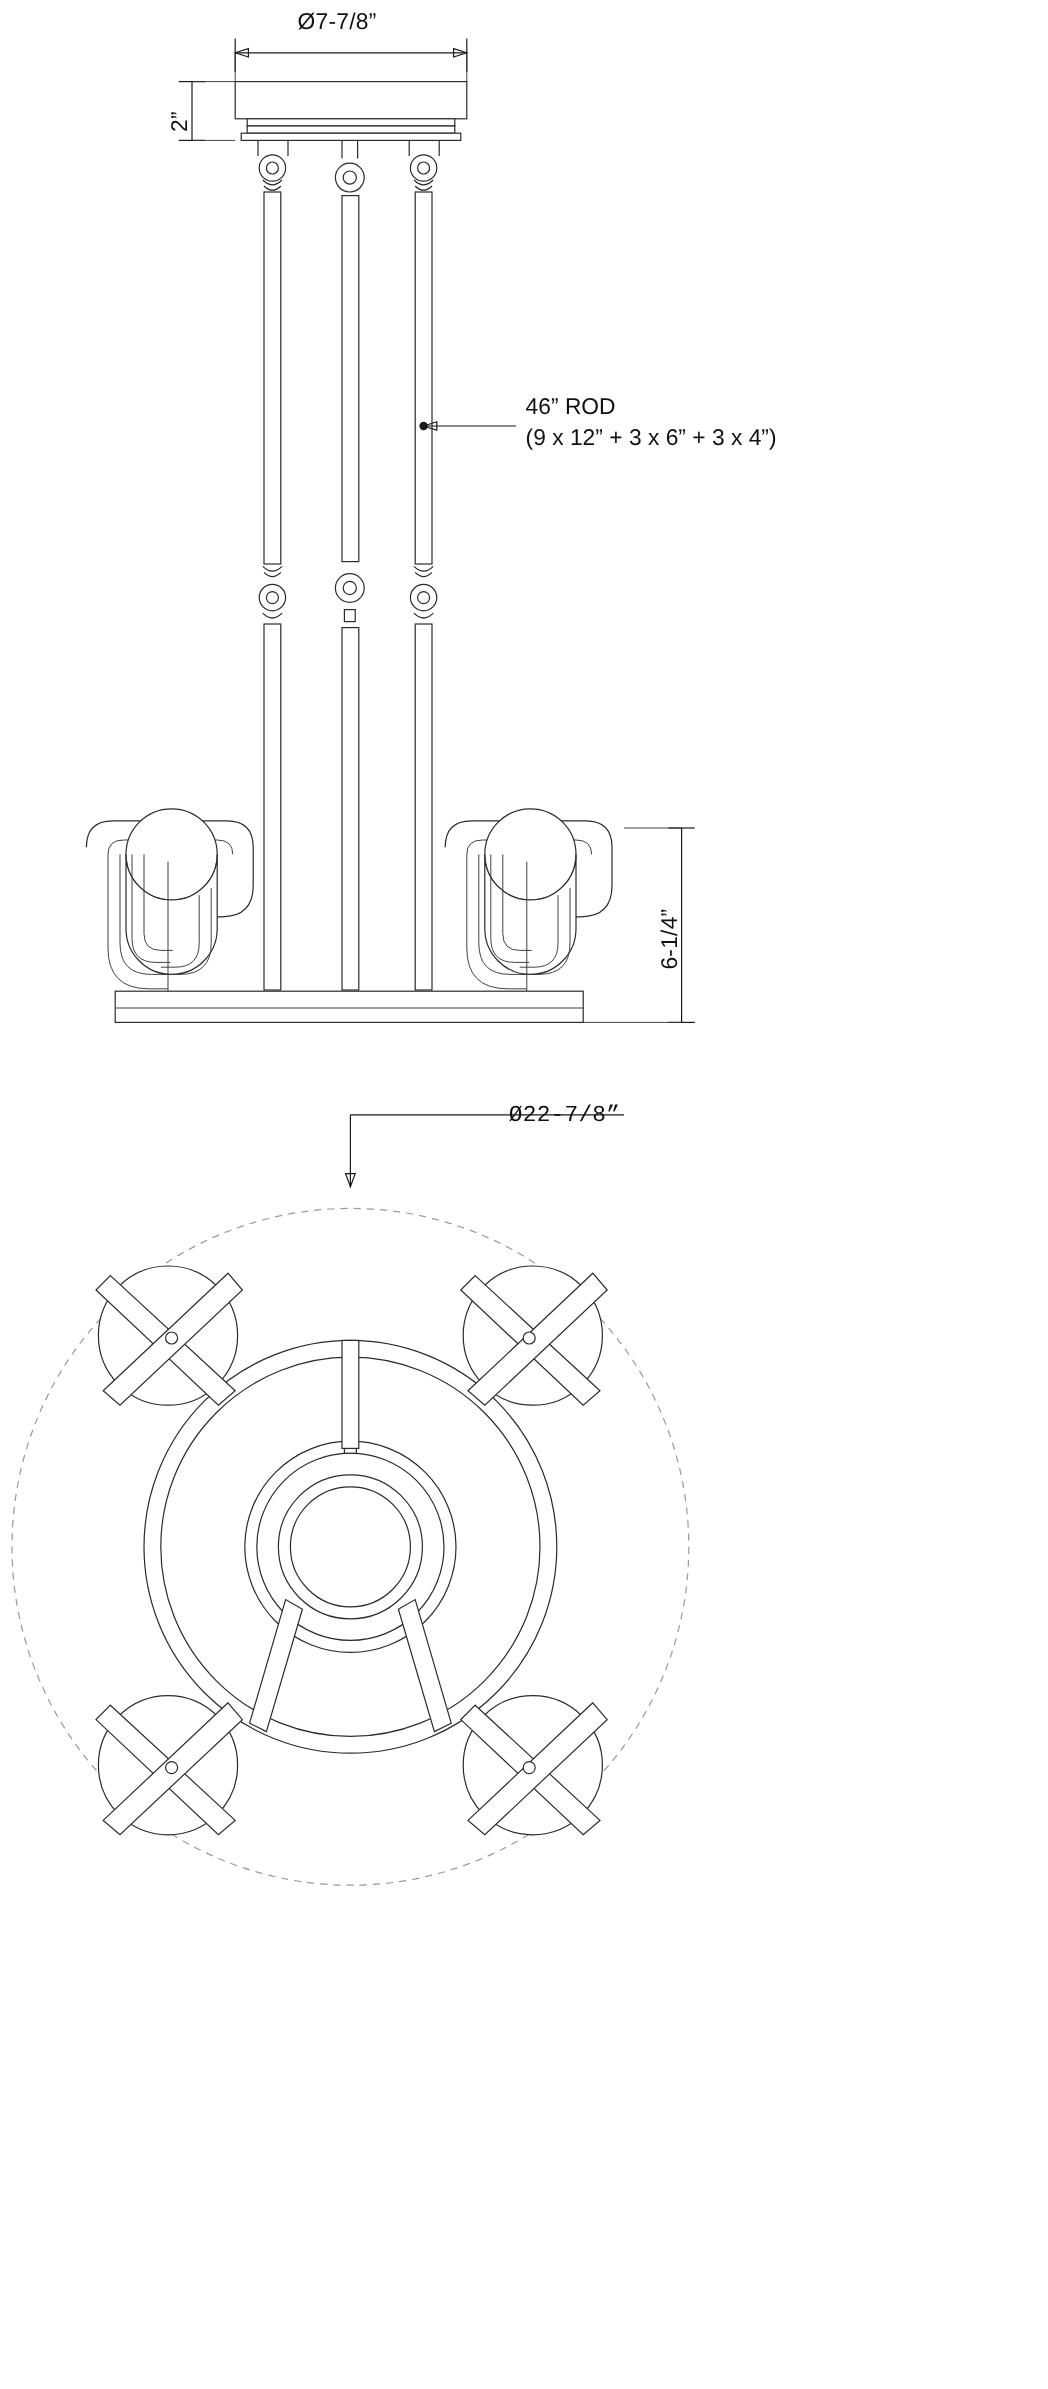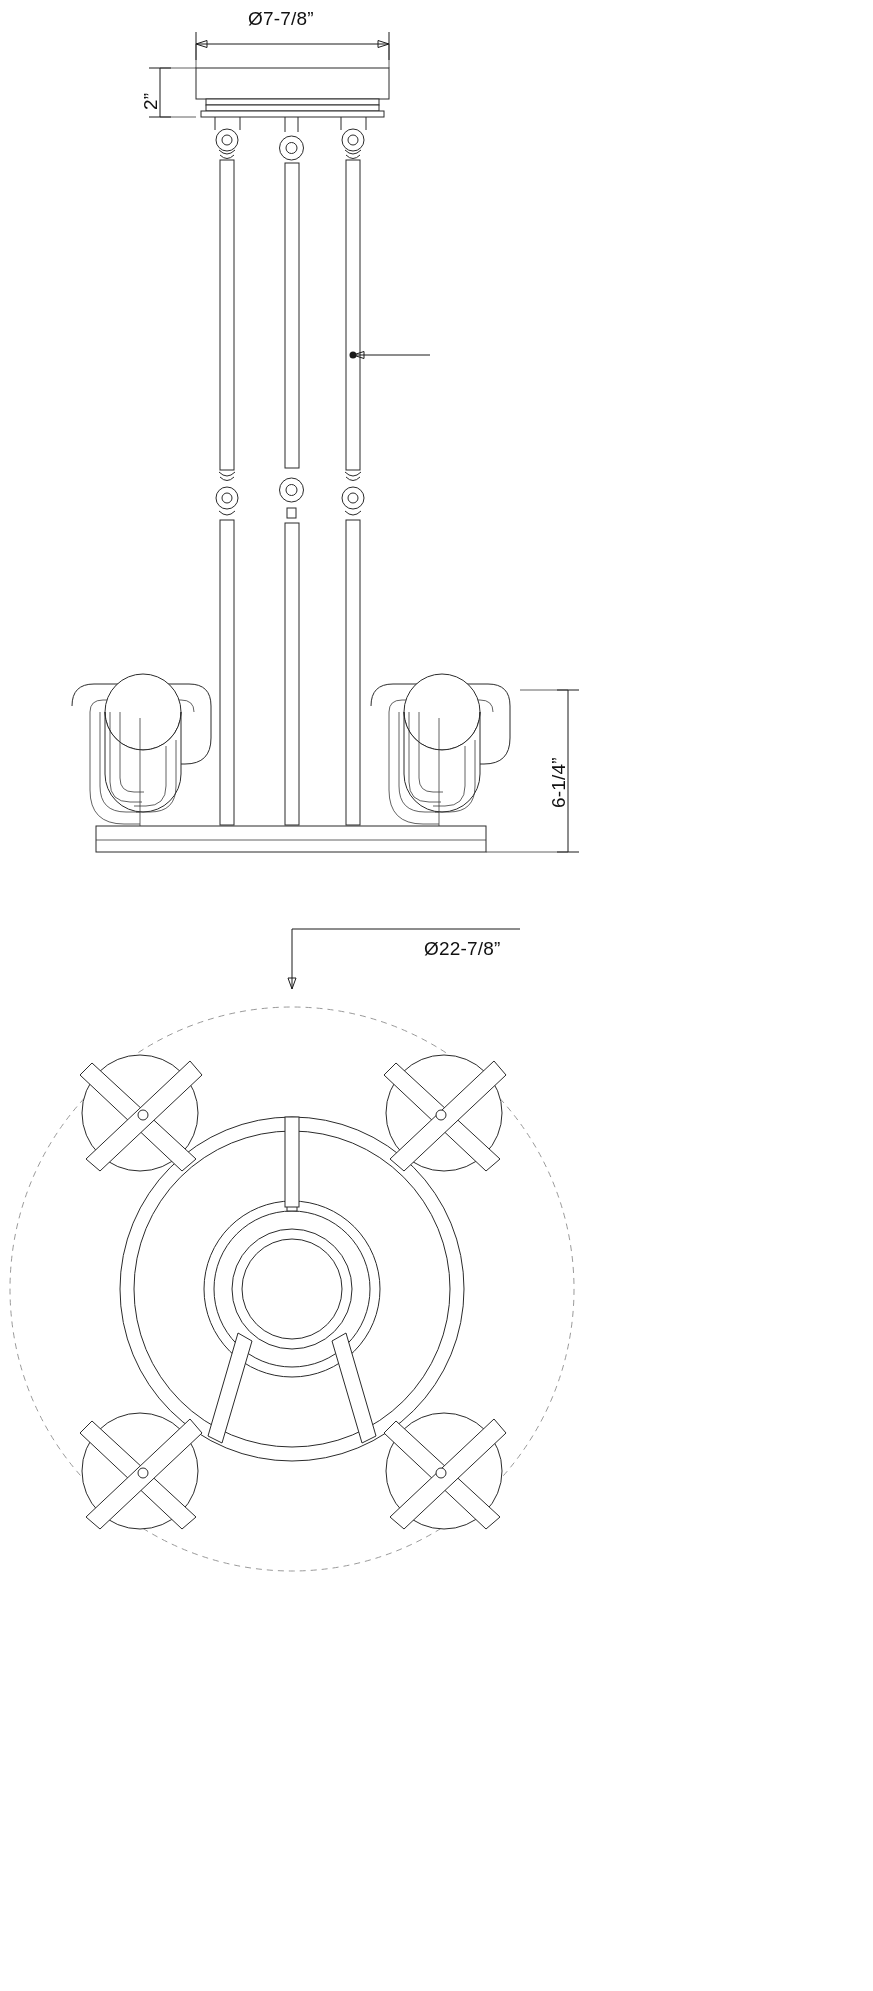--- a/index.html
+++ b/index.html
@@ -196,20 +196,24 @@
       <line class="ln-dim" x1="557" y1="852" x2="579" y2="852"></line>
       <line class="ln-thin" x1="520" y1="690" x2="568" y2="690"></line>
       <line class="ln-thin" x1="486" y1="852" x2="568" y2="852"></line>
     </g>
   </svg>
 
   <div class="dim-label" style="left:248px; top:8px;">Ø7-7/8”</div>
   <div class="dim-label rot" style="left:140px; top:110px;">2”</div>
   <div class="dim-label rot" style="left:548px; top:808px;">6-1/4”</div>
 
+  <div class="callout" style="left:438px; top:327px;">
+    <div>46” ROD</div>
+    <div>(9 x 12” + 3 x 6” + 3 x 4”)</div>
+  </div>
 
   <svg width="873" height="1110" style="left:0;top:881px;">
 
     <g>
       <line class="ln-dim" x1="292" y1="48" x2="520" y2="48"></line>
       <line class="ln-dim" x1="292" y1="48" x2="292" y2="108"></line>
       <path class="ln-dim" d="M292 108 L288 97 L296 97 Z" fill="#1a1a1a"></path>
     </g>
 
     <circle class="dash" cx="292" cy="408" r="282"></circle>
@@ -256,15 +260,15 @@
     </g>
 
     <g>
       <circle class="ln fillw" cx="444" cy="590" r="58"></circle>
       <path class="ln fillw" d="M396 540 L500 636 L486 648 L384 552 Z"></path>
       <path class="ln fillw" d="M494 538 L390 636 L404 648 L506 552 Z"></path>
       <circle class="ln fillw" cx="441" cy="592" r="5"></circle>
     </g>
   </svg>
 
-  <div class="dim-label" style="left:424px; top:938px;">Ø22-7/8”</div>
+  <div class="dim-label" style="left:424px; top:918px;font-family:Liberation Mono, monospace;">Ø22-7/8”</div>
 
 </div>
 
 </body></html>

